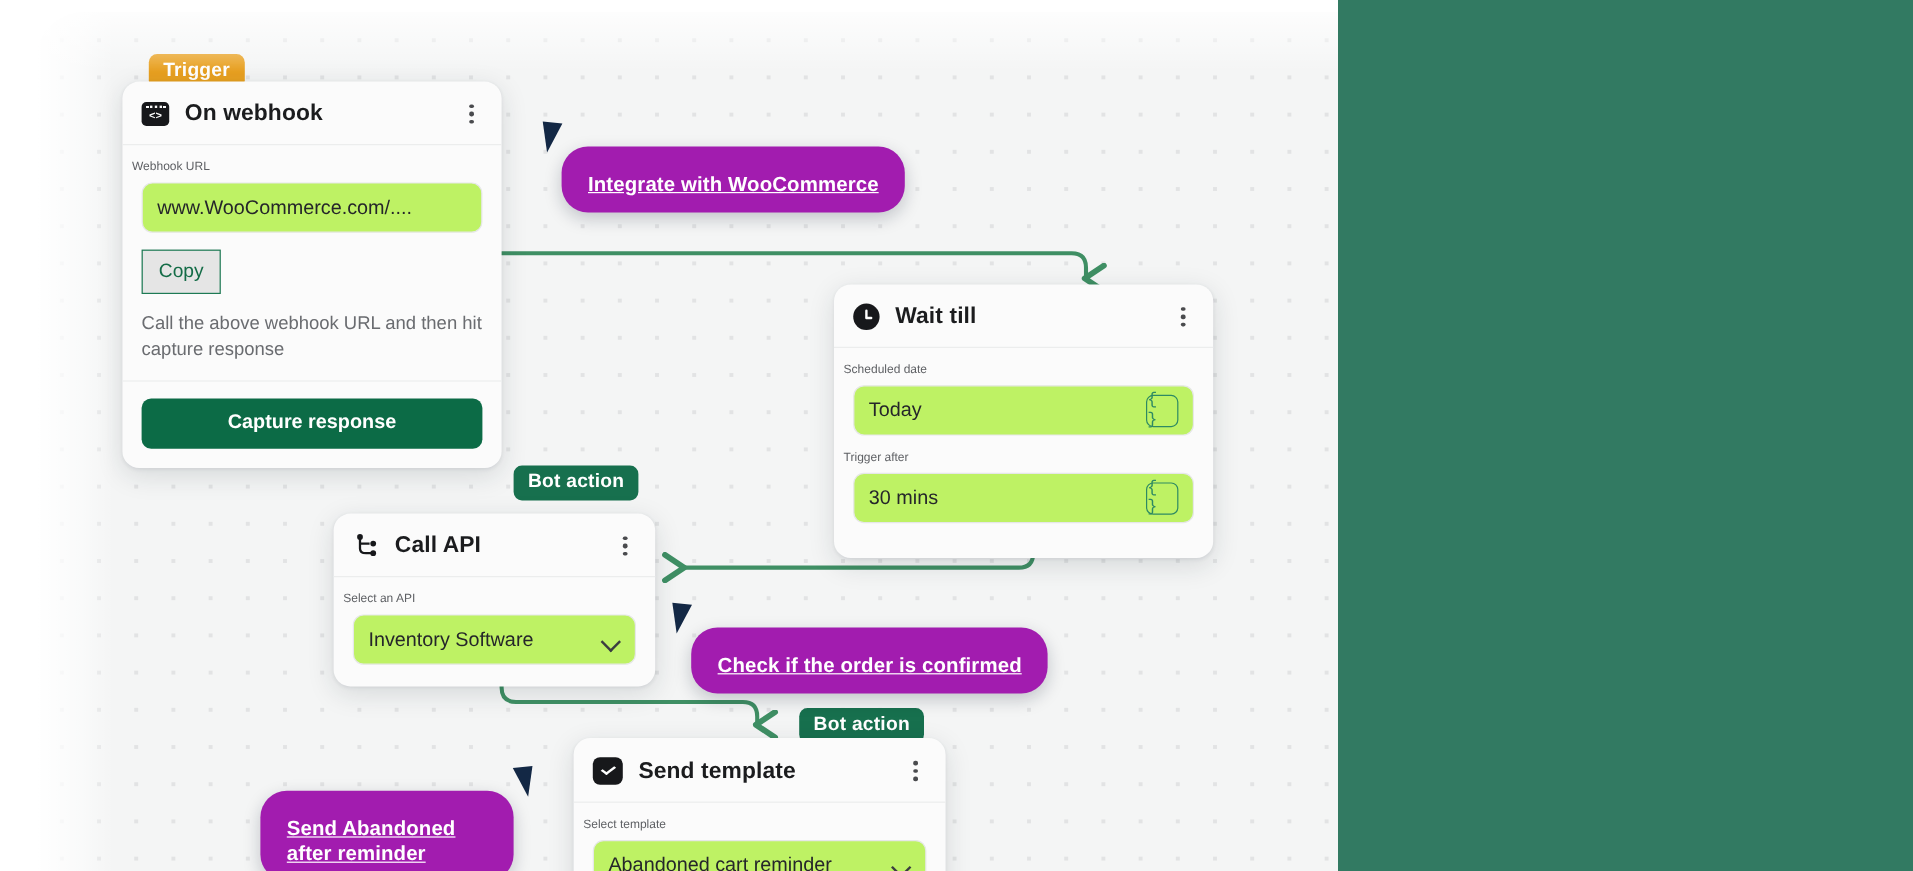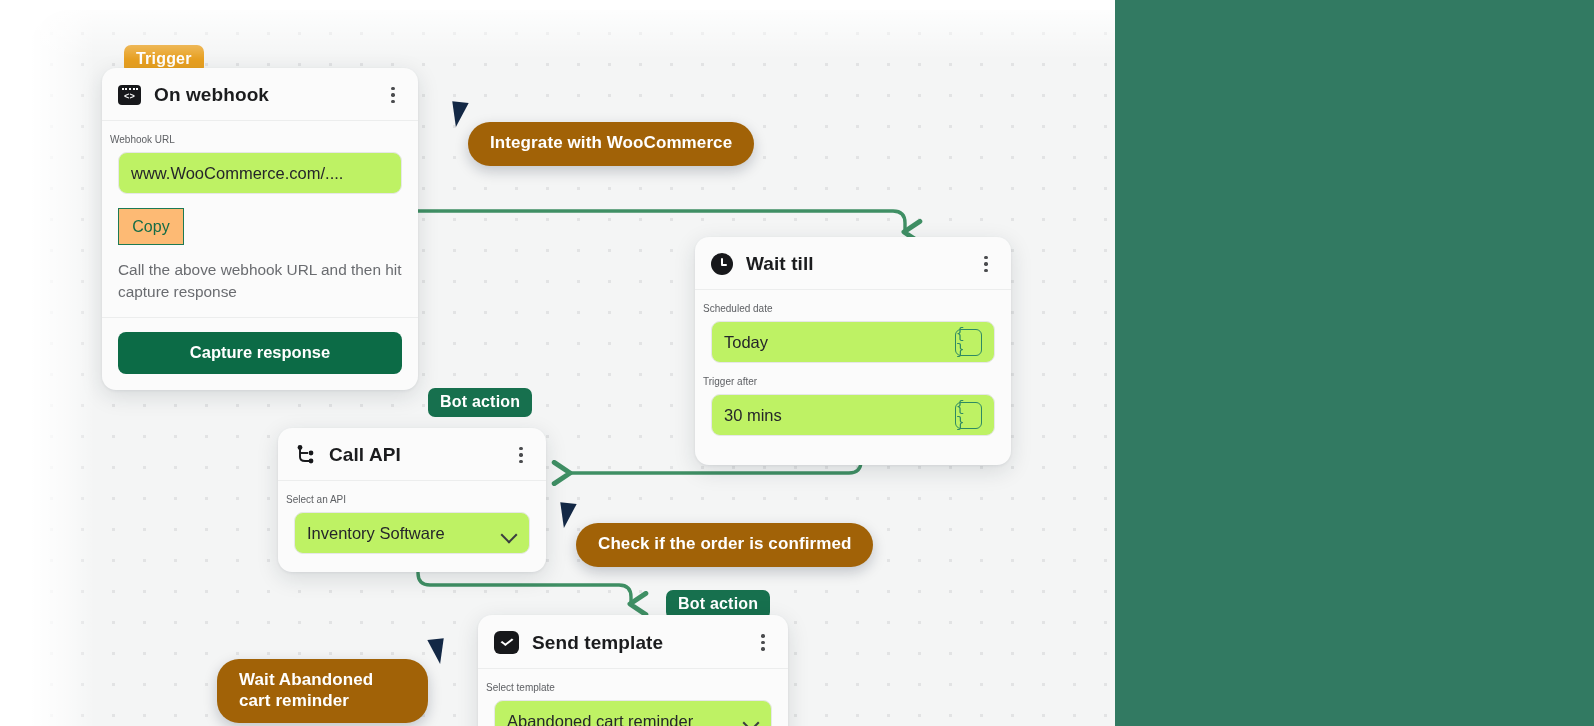--- a/index.html
+++ b/index.html
@@ -84,21 +84,21 @@
     content:""; position:absolute; top:3px; left:3.5px; width:16px; height:2.6px;
     border-top: 2.6px dotted #fbfbfb;
   }
   .ico-webhook .chev { color:#fff; font-size:9px; font-weight:bold; line-height:1; margin-top:4px; font-family:"Liberation Mono", monospace; }
 
   #btn-copy {
     margin: 14px 16px 0 16px;
     width: 66px; height: 37px;
     border: 1.4px solid #1d7a54;
     border-radius: 0;
-    background: #fdba74;
+    background: #e5e5e5;
     color: #146c47;
     font-size: 16px;
     font-family: "Liberation Sans", sans-serif;
     cursor: pointer;
     display:flex; align-items:center; justify-content:center;
   }
   #webhook-hint {
     padding: 14px 16px 14px 16px;
     font-size: 15.4px; line-height: 1.42; color: #6a6c70;
     border-bottom: 1px solid #eceded;
@@ -141,29 +141,30 @@
   #card-template { left: 478px; top: 615px; width: 310px; }
   .ico-mail {
     width:25px; height:23px; border-radius:6px; background:#17181b;
     display:flex; align-items:center; justify-content:center;
   }
   .ico-mail .v { width:10px; height:6px; border-left:2.3px solid #fff; border-bottom:2.3px solid #fff; transform: rotate(-45deg) skew(8deg,8deg); margin-top:-3px; }
 
   
   .tip {
     position: absolute;
-    background: #a16207;
+    background: #a21caf;
     color: #ffffff;
     border-radius: 22px;
-    padding: 11px 22px 12px 22px;
+    padding: 22px 22px 12px 22px;
     font-size: 17px;
     font-weight: bold;
     letter-spacing: .1px;
     line-height: 1.22;
     box-shadow: 0 5px 14px rgba(12,25,45,.22);
+    text-decoration: underline;
   }
   .tip .ptr { position:absolute; width:0; height:0; }
   .tip.ptr-left .ptr {
     left: -14px; top: -22px;
     border-left: 16px solid #132845;
     border-bottom: 22px solid transparent;
     border-top: 4px solid transparent;
     transform: rotate(-8deg);
   }
   .tip.ptr-right .ptr {
@@ -310,21 +311,21 @@
     <span>Integrate with WooCommerce</span>
   </div>
 
   <div class="tip ptr-left" style="left:576px; top:523px;">
     <span class="ptr"></span>
     <span>Check if the order is confirmed</span>
   </div>
 
   <div class="tip ptr-right" style="left:217px; top:659px; width:211px;">
     <span class="ptr"></span>
-    <span>Wait Abandoned cart reminder</span>
+    <span>Send Abandoned after reminder</span>
   </div>
 
   <div id="canvas-fade-left"></div>
   <div id="canvas-fade-top"></div>
 
   <div id="green-panel">
     
   </div>
 
 </div>

